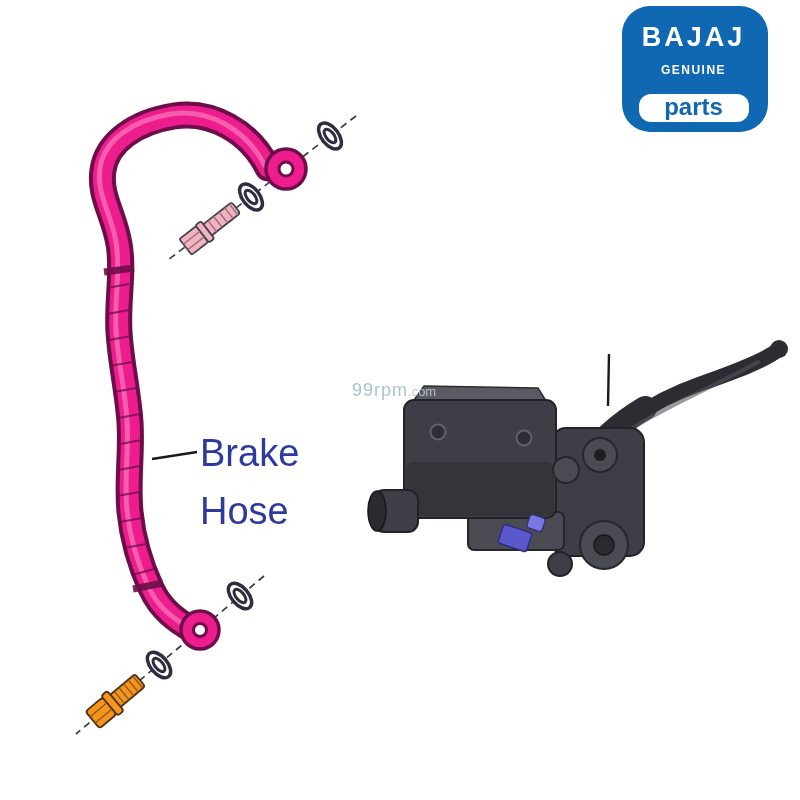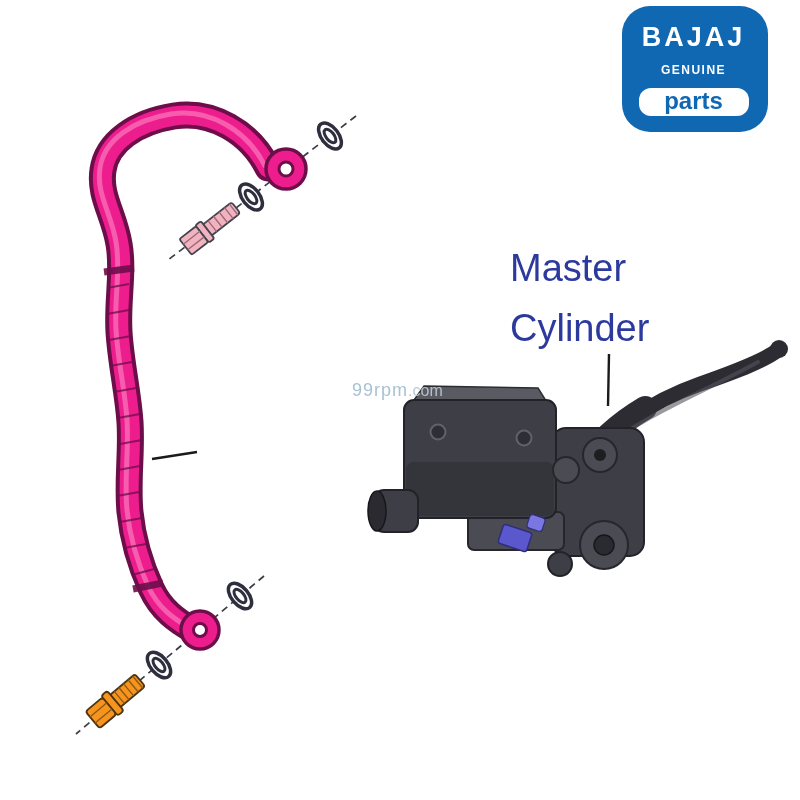--- a/index.html
+++ b/index.html
@@ -35,32 +35,32 @@
   .pointer{stroke:#1a1a1a;stroke-width:2.4;fill:none;}
 
   
   .label{position:absolute;color:var(--label-blue,#2c3a9e);font-size:38px;line-height:60px;font-weight:400;}
   .label-master{left:510px;top:238px;}
   .label-hose{left:200px;top:424px;line-height:58px;}
 
   
   .watermark{position:absolute;left:352px;top:380px;color:var(--watermark-blue,#a3bed2);opacity:.95;}
   .wm-name{font-size:18px;letter-spacing:1px;}
-  .wm-tld{font-size:16px;color:#b9c6cf;}
+  .wm-tld{font-size:13px;color:#b9c6cf;}
 
   
   .logo{
     position:absolute;left:622px;top:6px;width:146px;height:126px;
     background:var(--logo-blue,#1168b2);border-radius:28px;box-sizing:border-box;
     padding:16px 10px 0 7px;text-align:center;
   }
   .logo-brand{color:#ffffff;font-size:27px;font-weight:800;letter-spacing:3px;line-height:30px;}
   .logo-genuine{color:#ffffff;font-size:12px;font-weight:700;letter-spacing:1.5px;margin-top:10px;line-height:17px;}
   .logo-parts{
-    background:#ffffff;border-radius:12px;width:110px;margin:9px auto 0 auto;
+    background:#ffffff;border-radius:12px;width:110px;margin:15px auto 0 auto;
     padding:1px 0 3px 0;
   }
   .logo-parts span{color:var(--logo-blue,#1168b2);font-size:24px;font-weight:700;line-height:24px;}
 </style>
 </head>
 <body>
 
 <div class="canvas">
 
   <svg class="art" viewBox="0 0 800 800" role="img">
@@ -171,23 +171,23 @@
       <circle class="metal" cx="560" cy="564" r="12"></circle>
       <circle class="metal-mid" cx="566" cy="470" r="13"></circle>
     </g>
 
     <line class="pointer" x1="609" y1="354" x2="608" y2="406"></line>
     <line class="pointer" x1="152" y1="459" x2="197" y2="452"></line>
   </svg>
 
   <div class="watermark"><span class="wm-name">99rpm</span><span class="wm-tld">.com</span></div>
 
-  <div class="label label-master">
-    <div>Master</div>
-    <div>Cylinder</div>
+  <div class="label label-hose">
+    <div>Brake</div>
+    <div>Hose</div>
   </div>
 
   <div class="logo">
     <div class="logo-brand">BAJAJ</div>
     <div class="logo-genuine">GENUINE</div>
     <div class="logo-parts"><span>parts</span></div>
   </div>
 
 </div>
 

